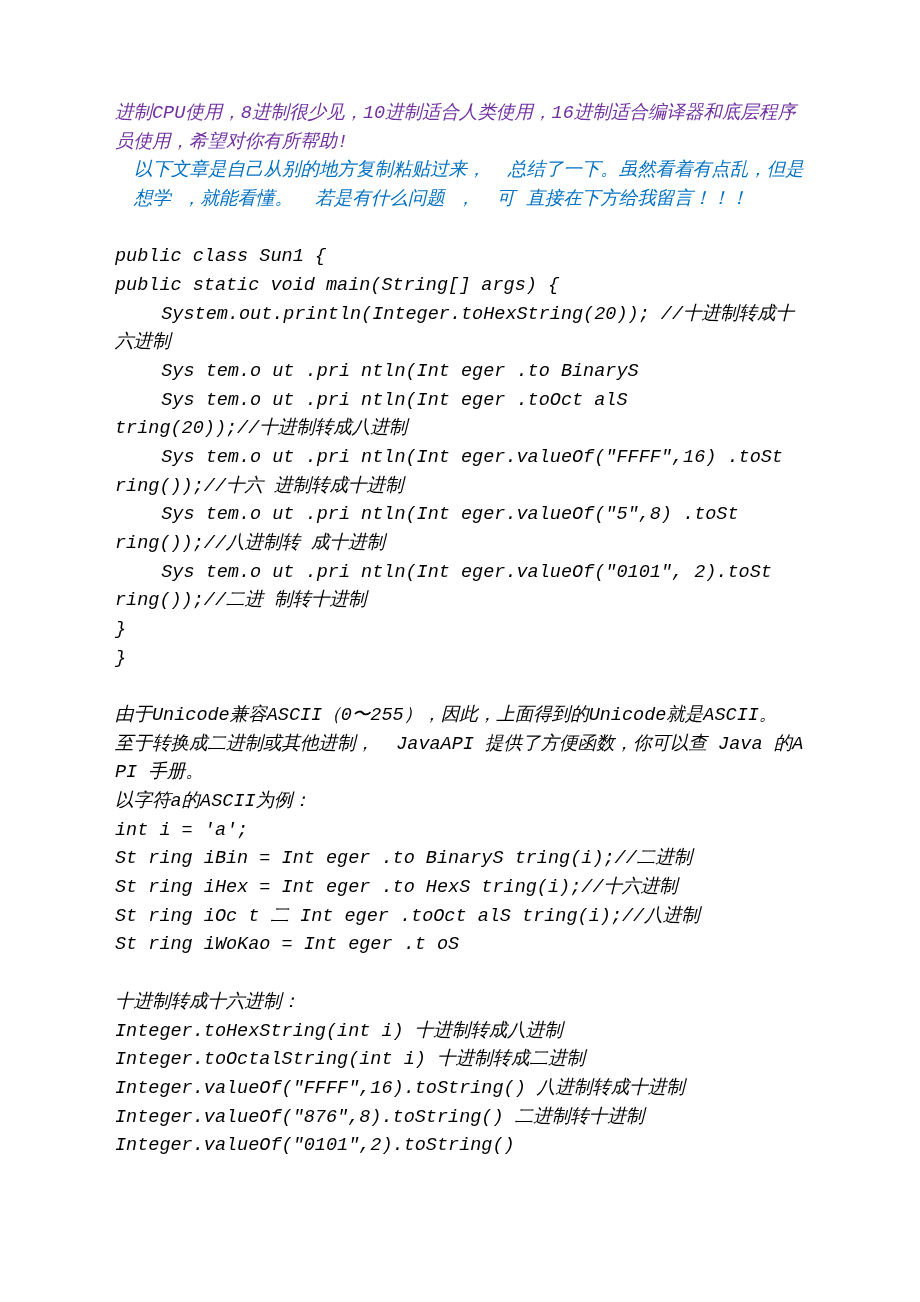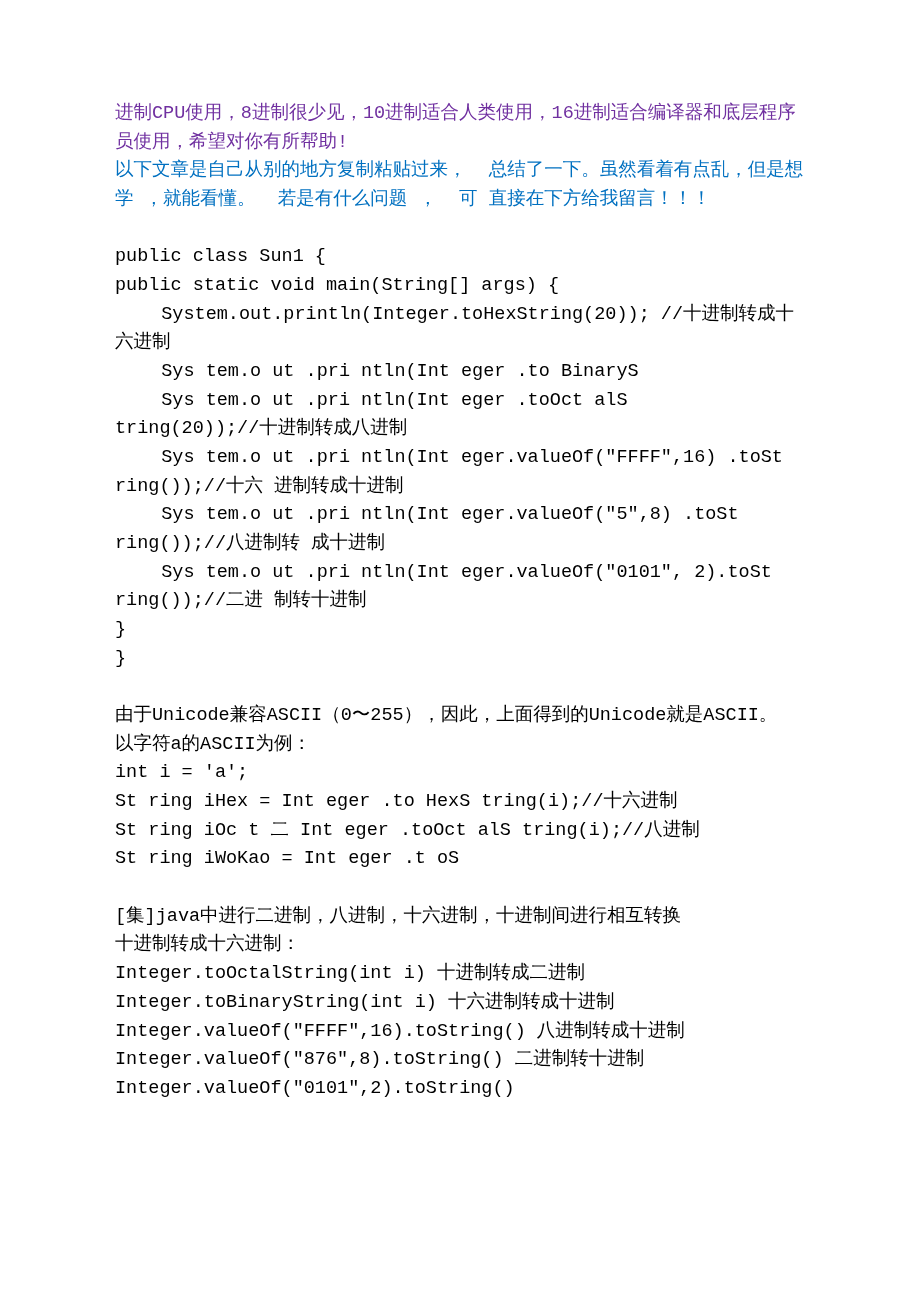--- a/index.html
+++ b/index.html
@@ -13,27 +13,29 @@
     width: 920px;
   }
   .page {
     padding: 100px 115px 60px 115px;
   }
   .purple {
     color: #7030a0;
   }
   .blue {
     color: #0070c0;
+    margin-left: 19px;
   }
   .indent {
     text-indent: 2.5em;
   }
   .line {
     white-space: pre-wrap;
     word-break: break-all;
+    font-style: italic;
   }
   .blank {
     height: 1.55em;
   }
 </style>
 </head>
 <body>
 
 <div class="page" id="content">
     <div class="line purple">进制CPU使用，8进制很少见，10进制适合人类使用，16进制适合编译器和底层程序员使用，希望对你有所帮助!</div>
@@ -48,26 +50,27 @@
     <div class="line indent">Sys tem.o ut .pri ntln(Int eger.valueOf("FFFF",16) .toSt</div>
     <div class="line">ring());//十六 进制转成十进制</div>
     <div class="line indent">Sys tem.o ut .pri ntln(Int eger.valueOf("5",8) .toSt</div>
     <div class="line">ring());//八进制转 成十进制</div>
     <div class="line indent">Sys tem.o ut .pri ntln(Int eger.valueOf("0101", 2).toSt</div>
     <div class="line">ring());//二进 制转十进制</div>
     <div class="line">}</div>
     <div class="line">}</div>
     <div class="blank"></div>
     <div class="line">由于Unicode兼容ASCII（0〜255），因此，上面得到的Unicode就是ASCII。</div>
+    <div class="line">至于转换成二进制或其他进制，  JavaAPI 提供了方便函数，你可以查 Java 的API 手册。</div>
     <div class="line">以字符a的ASCII为例：</div>
     <div class="line">int i = 'a';</div>
+    <div class="line">St ring iBin = Int eger .to BinaryS tring(i);//二进制</div>
     <div class="line">St ring iHex = Int eger .to HexS tring(i);//十六进制</div>
     <div class="line">St ring iOc t 二 Int eger .toOct alS tring(i);//八进制</div>
     <div class="line">St ring iWoKao = Int eger .t oS</div>
     <div class="blank"></div>
-    <div class="line">[集]java中进行二进制，八进制，十六进制，十进制间进行相互转换</div>
     <div class="line">十进制转成十六进制：</div>
+    <div class="line">Integer.toHexString(int i) 十进制转成八进制</div>
     <div class="line">Integer.toOctalString(int i) 十进制转成二进制</div>
-    <div class="line">Integer.toBinaryString(int i) 十六进制转成十进制</div>
     <div class="line">Integer.valueOf("FFFF",16).toString() 八进制转成十进制</div>
     <div class="line">Integer.valueOf("876",8).toString() 二进制转十进制</div>
     <div class="line">Integer.valueOf("0101",2).toString()</div>
   </div>
 
 </body></html>

